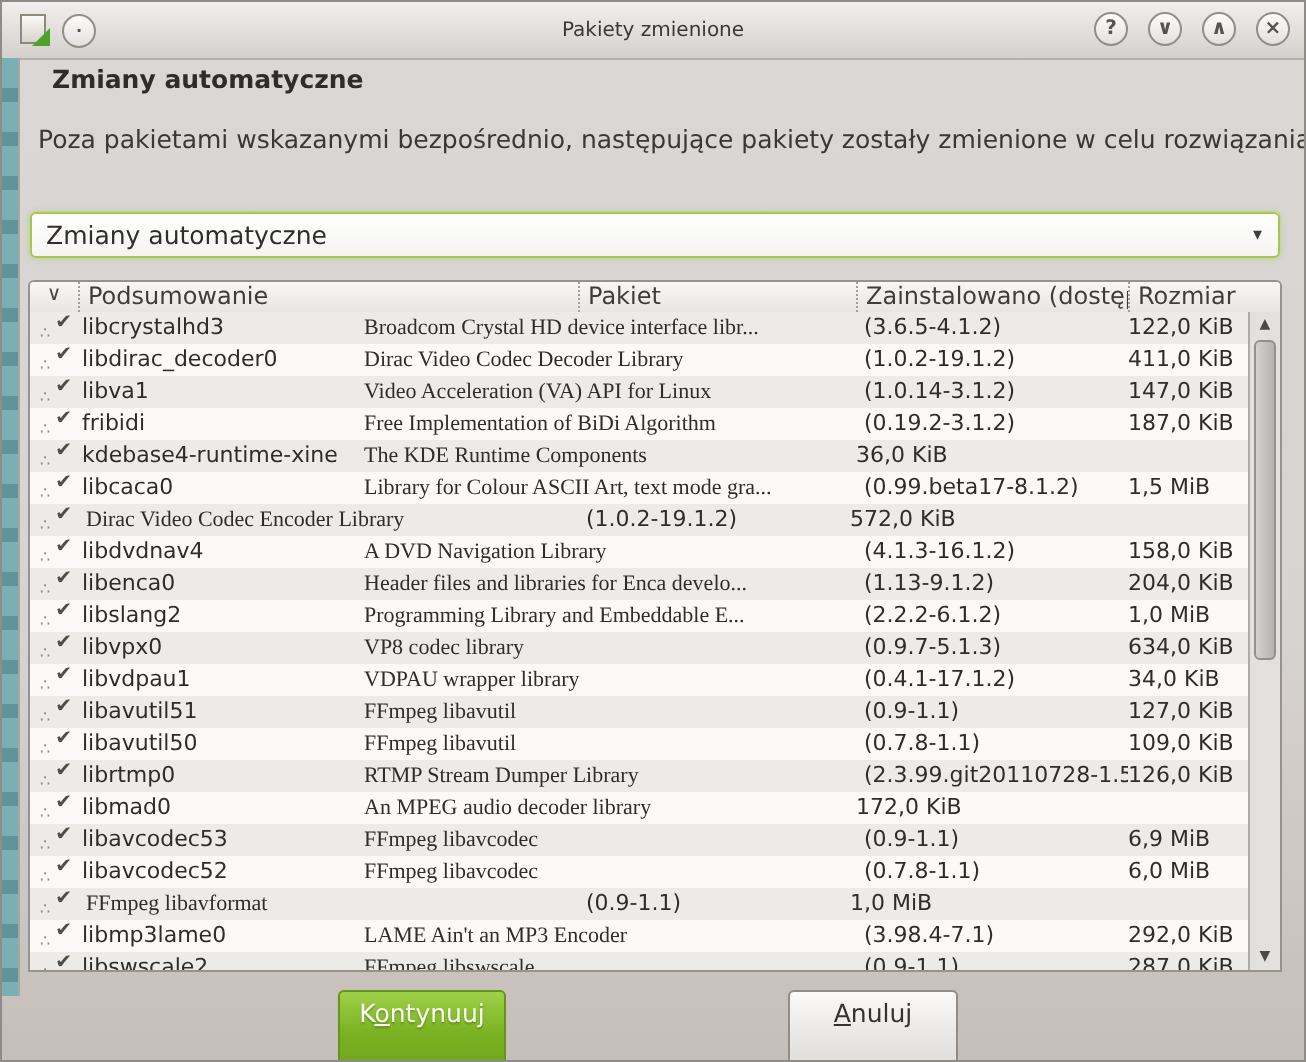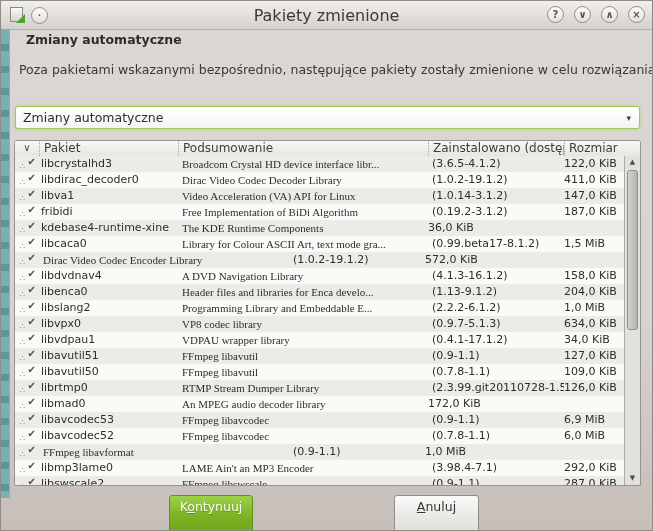--- a/index.html
+++ b/index.html
@@ -8,21 +8,21 @@
     position:relative; width:653px; height:531px; overflow:hidden; box-sizing:border-box;
     border:1px solid #8f8b86;
     background:linear-gradient(180deg,#dad7d4 0%,#d7d3d0 60%,#c9c1bc 93%,#c6beb9 100%);
   }
   
   .titlebar {
     position:absolute; top:0; left:0; right:0; height:28px;
     background:linear-gradient(180deg,#f1efed,#dcd9d6 70%,#d3d0cd);
     border-bottom:1px solid #b4b1ad; display:flex; align-items:center;
   }
-  .tb-title { position:absolute; left:0; right:0; text-align:center; font-size:16px; color:#3b3936; pointer-events:none; }
+  .tb-title { position:absolute; left:0; right:0; text-align:center; font-size:10px; color:#3b3936; pointer-events:none; }
   .app-icon { position:absolute; left:8px; top:6px; width:16px; height:16px; }
   .app-icon .sheet { position:absolute; left:1px; top:0; width:11px; height:13px; background:linear-gradient(#fbfaf7,#d8d4cc); border:1px solid #8d897f; }
   .app-icon .arrow { position:absolute; right:0; bottom:0; width:0; height:0; border-left:9px solid transparent; border-bottom:9px solid #4fa32a; }
   .tb-circle {
     box-sizing:border-box; width:17px; height:17px; border-radius:50%;
     border:1px solid #918e89; background:linear-gradient(#fcfbfa,#e3e1de);
     color:#57544f; font-size:10px; line-height:15px; text-align:center; font-weight:bold;
   }
   .menu-btn { position:absolute; left:30px; top:6px; font-size:8px; }
   .tb-right { position:absolute; right:7px; top:5px; display:flex; gap:10px; }
@@ -125,22 +125,22 @@
   <div class="description">Poza pakietami wskazanymi bezpośrednio, następujące pakiety zostały zmienione w celu rozwiązania zależności:</div>
 
   <div class="combo">
     <span class="combo-value">Zmiany automatyczne</span>
     <span class="combo-arrow">▾</span>
   </div>
 
   <div class="table">
     <div class="thead">
       <div class="hc h-exp">∨</div>
+      <div class="hc h-sum">Podsumowanie</div>
       <div class="hc h-pak">Pakiet</div>
-      <div class="hc h-sum">Podsumowanie</div>
       <div class="hc h-inst">Zainstalowano (dostępne)</div>
       <div class="hc h-size">Rozmiar</div>
     </div>
     <div class="tbody">
   <div class="trow alt">
     <span class="tc c-iconcell">
       <span class="pkg-chk">✔</span>
       <span class="pkg-dots">∴</span>
     </span>
     <span class="tc c-name">libcrystalhd3</span>

